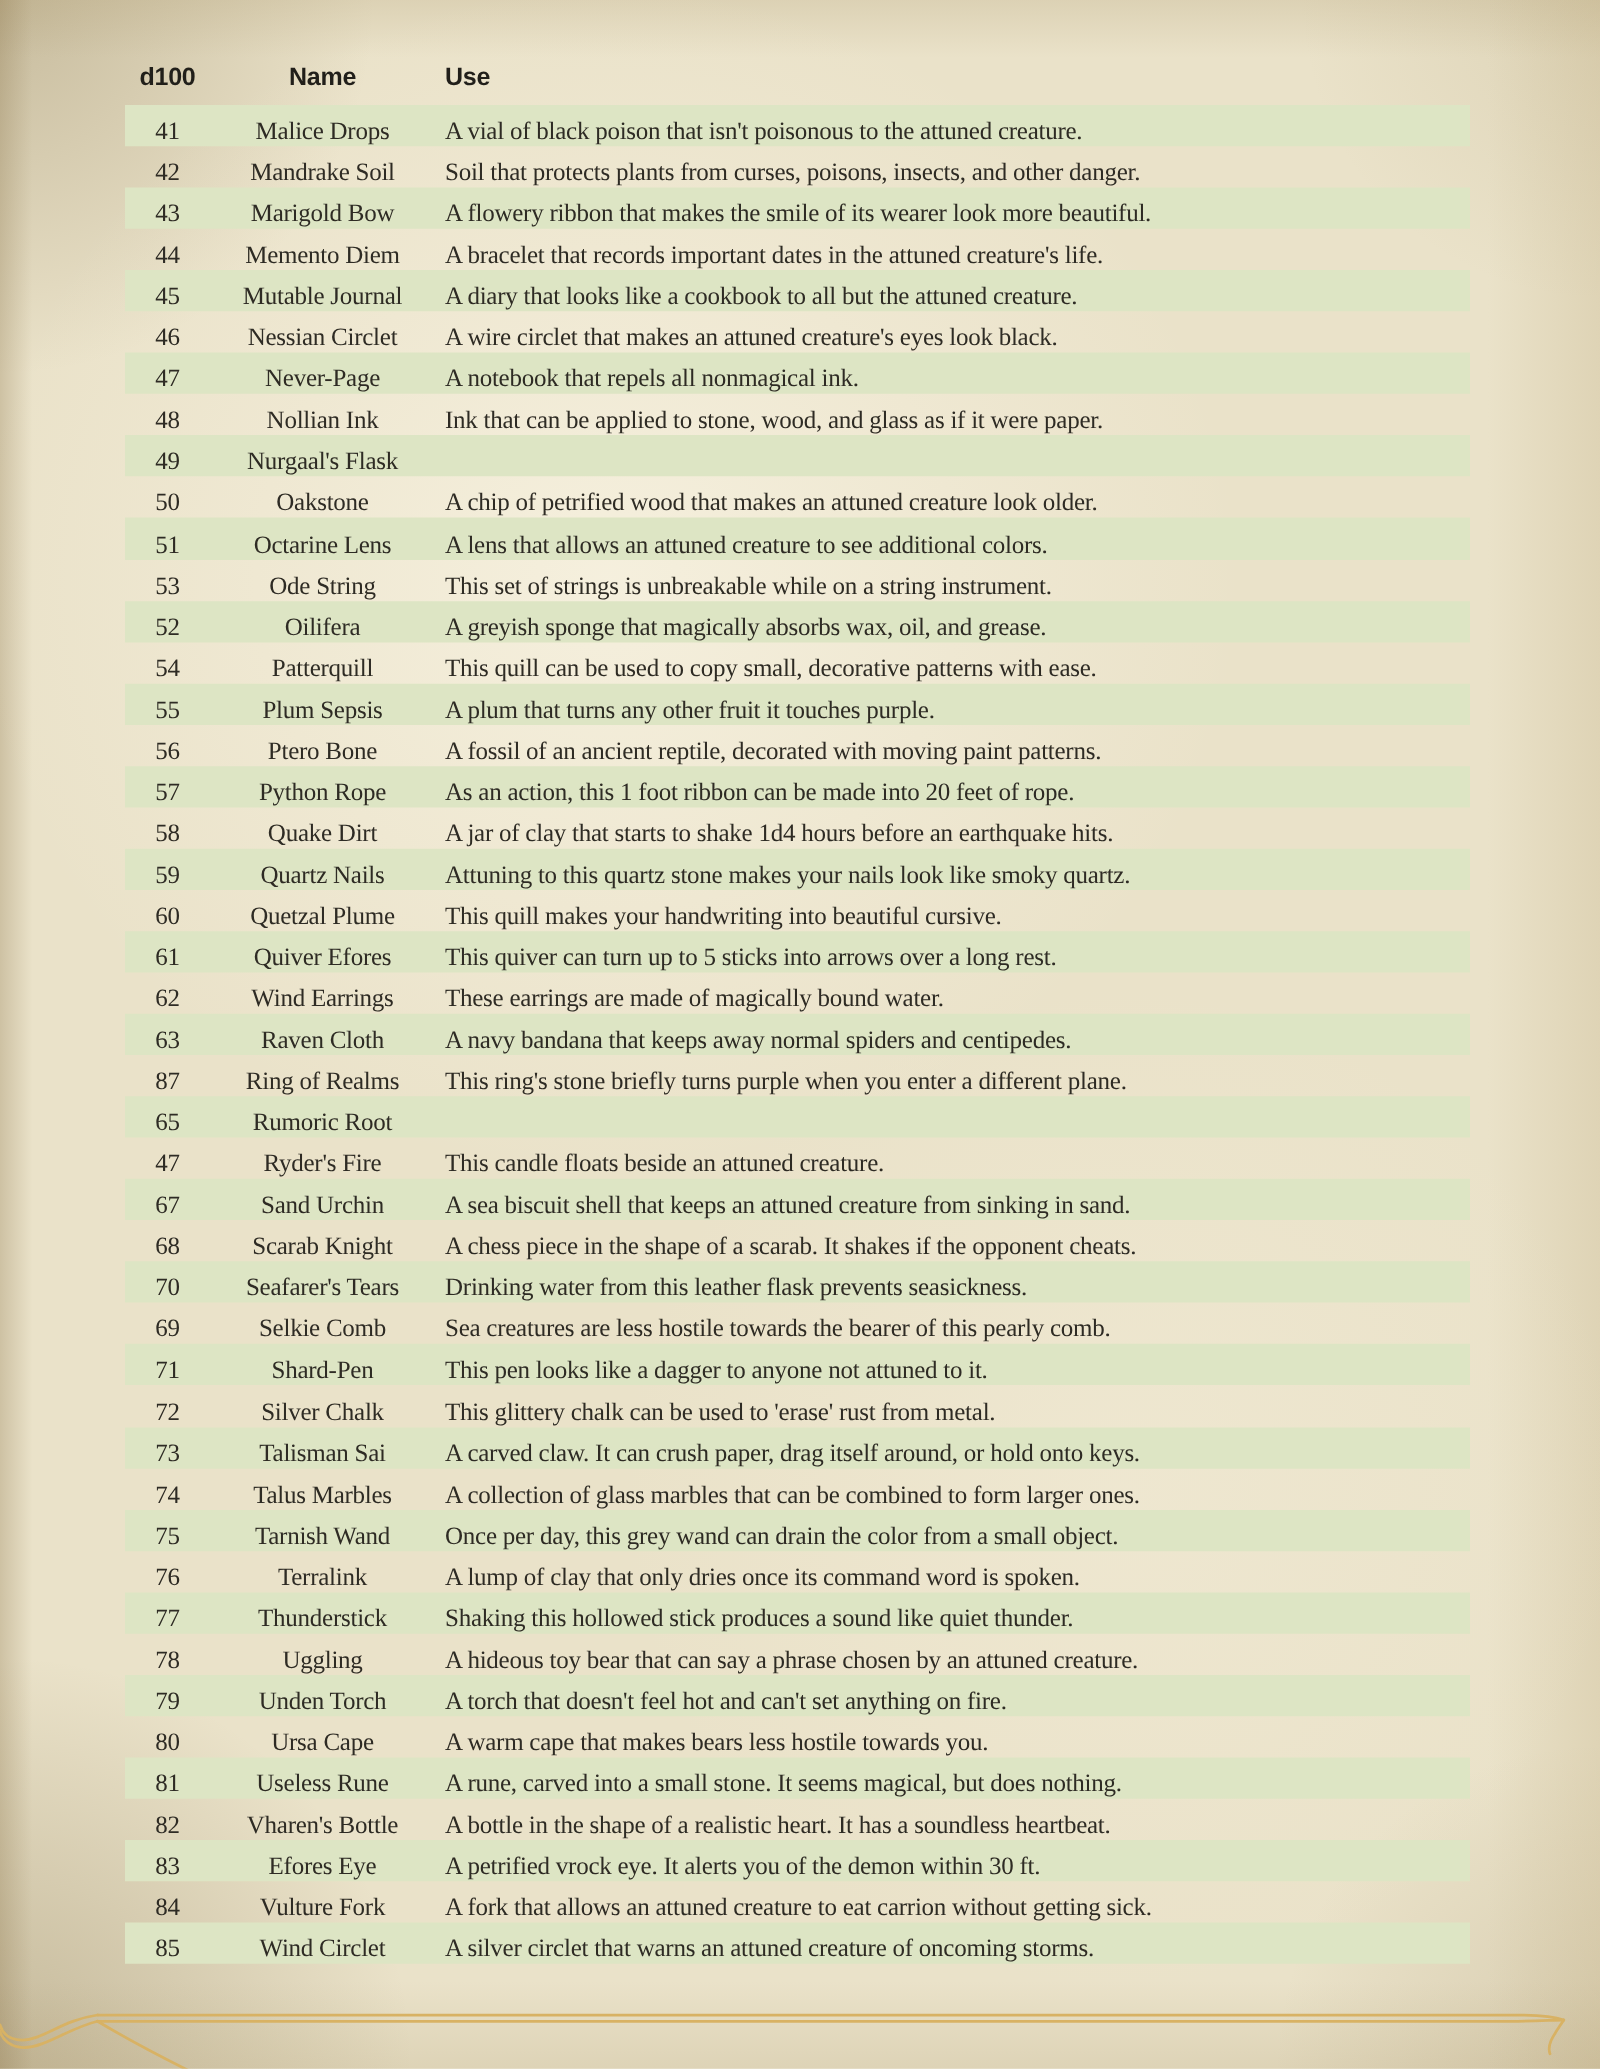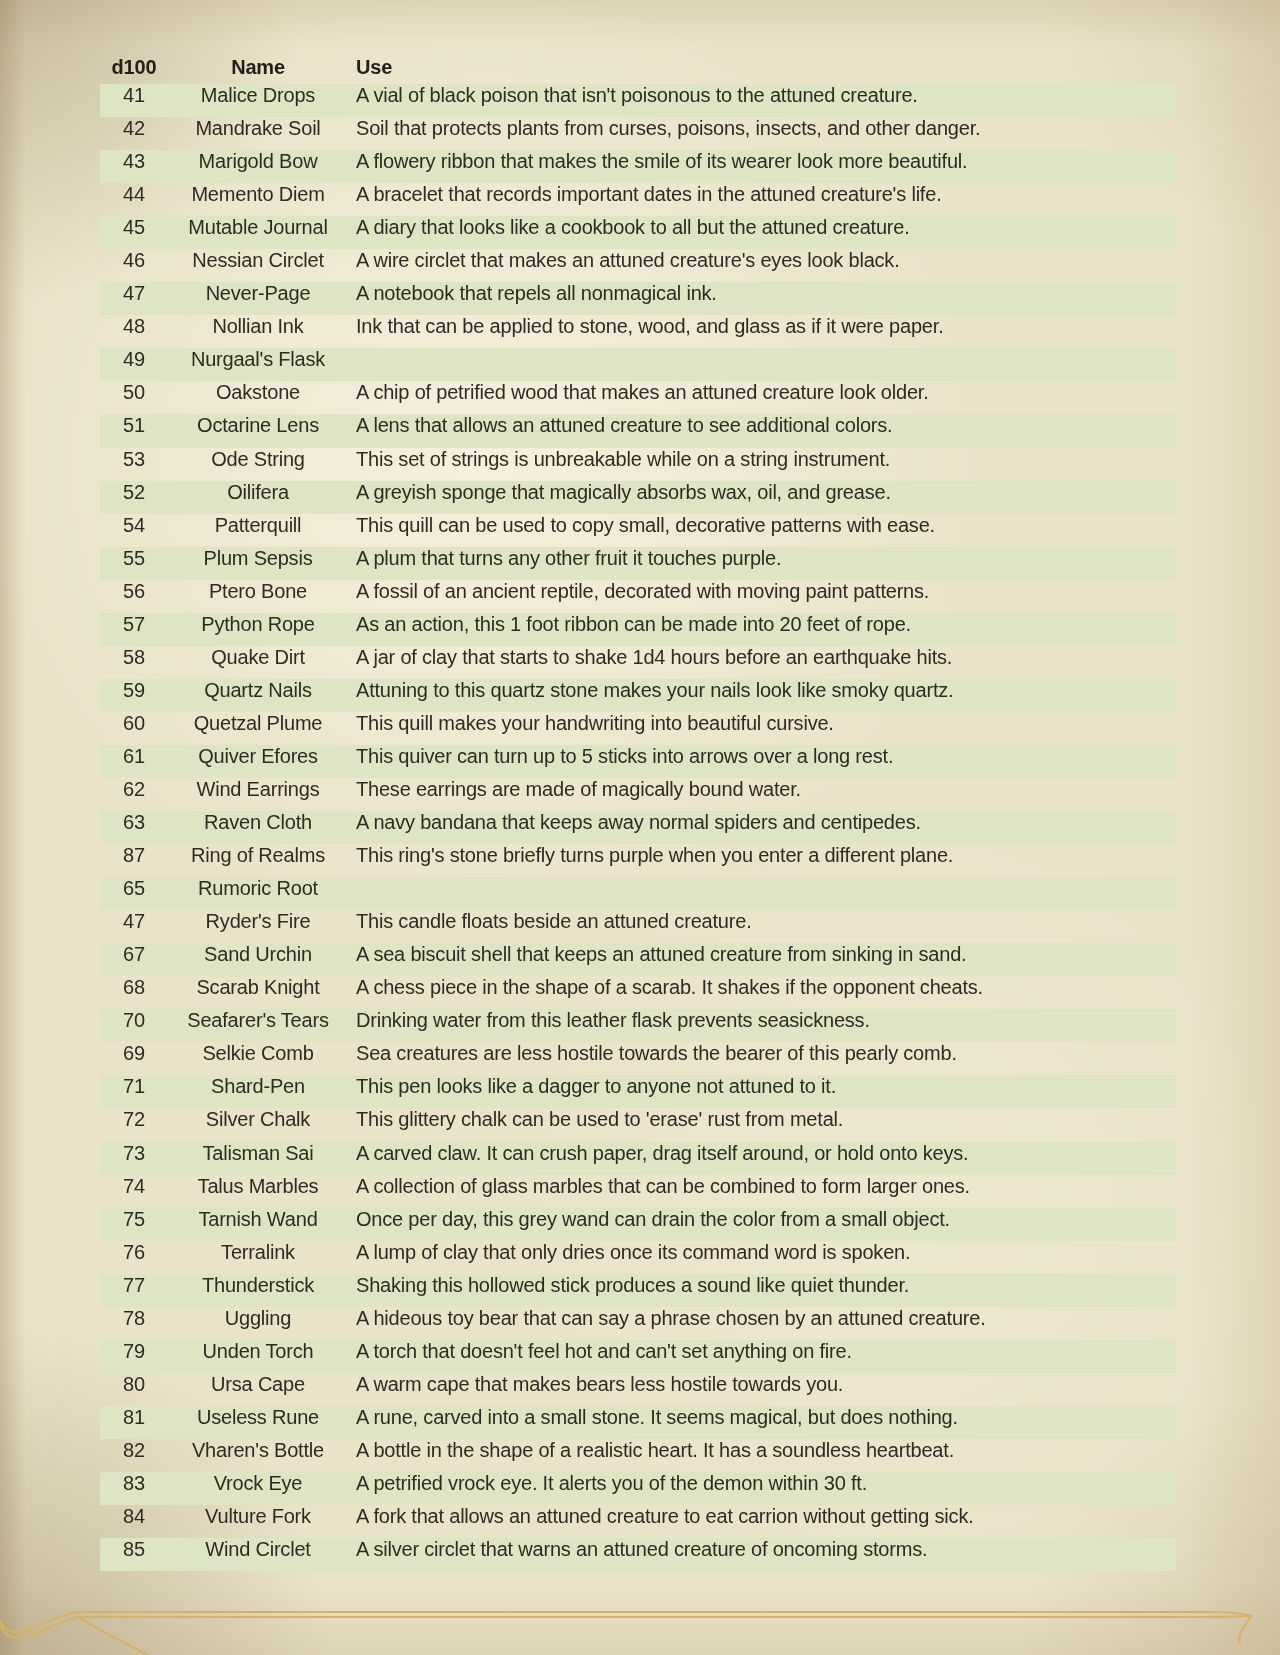--- a/index.html
+++ b/index.html
@@ -19,27 +19,27 @@
       linear-gradient(0deg, rgba(165,144,98,0.18), rgba(165,144,98,0) 70px),
       radial-gradient(circle at 0% 0%, rgba(118,98,56,0.30), rgba(118,98,56,0) 300px),
       radial-gradient(circle at 0% 100%, rgba(118,98,56,0.33), rgba(118,98,56,0) 330px),
       radial-gradient(circle at 100% 100%, rgba(150,128,85,0.22), rgba(150,128,85,0) 260px),
       radial-gradient(circle at 100% 0%, rgba(165,146,102,0.18), rgba(165,146,102,0) 240px);
   }
   .table{
     position:absolute;left:100px;top:51px;width:1076px;
   }
   .hrow{
-    display:flex;align-items:center;height:33px;
+    display:flex;height:33px;
     font-weight:700;font-size:20px;color:#211f1a;
     letter-spacing:-0.2px;
   }
   .row{
-    display:flex;align-items:flex-start;height:33.05px;
-    font-size:20px;letter-spacing:-0.2px;
+    display:flex;align-items:flex-end;height:33.05px;
+    font-size:20px;letter-spacing:-0.2px;font-family:Liberation Serif, serif;
   }
   .row.odd{background:#dde5c4;}
   .c1{width:68px;flex:none;text-align:center;}
   .c2{width:180px;flex:none;text-align:center;}
   .c3{flex:1;min-width:0;padding-left:8px;white-space:nowrap;}
   .flourish{
     position:absolute;left:0;bottom:0;width:1280px;height:120px;
     pointer-events:none;
   }
 </style>
@@ -300,21 +300,21 @@
     </div>
 
     <div class="row even">
       <div class="c1">82</div>
       <div class="c2">Vharen's Bottle</div>
       <div class="c3">A bottle in the shape of a realistic heart. It has a soundless heartbeat.</div>
     </div>
 
     <div class="row odd">
       <div class="c1">83</div>
-      <div class="c2">Vrock Eye</div>
+      <div class="c2">Efores Eye</div>
       <div class="c3">A petrified vrock eye. It alerts you of the demon within 30 ft.</div>
     </div>
 
     <div class="row even">
       <div class="c1">84</div>
       <div class="c2">Vulture Fork</div>
       <div class="c3">A fork that allows an attuned creature to eat carrion without getting sick.</div>
     </div>
 
     <div class="row odd">

